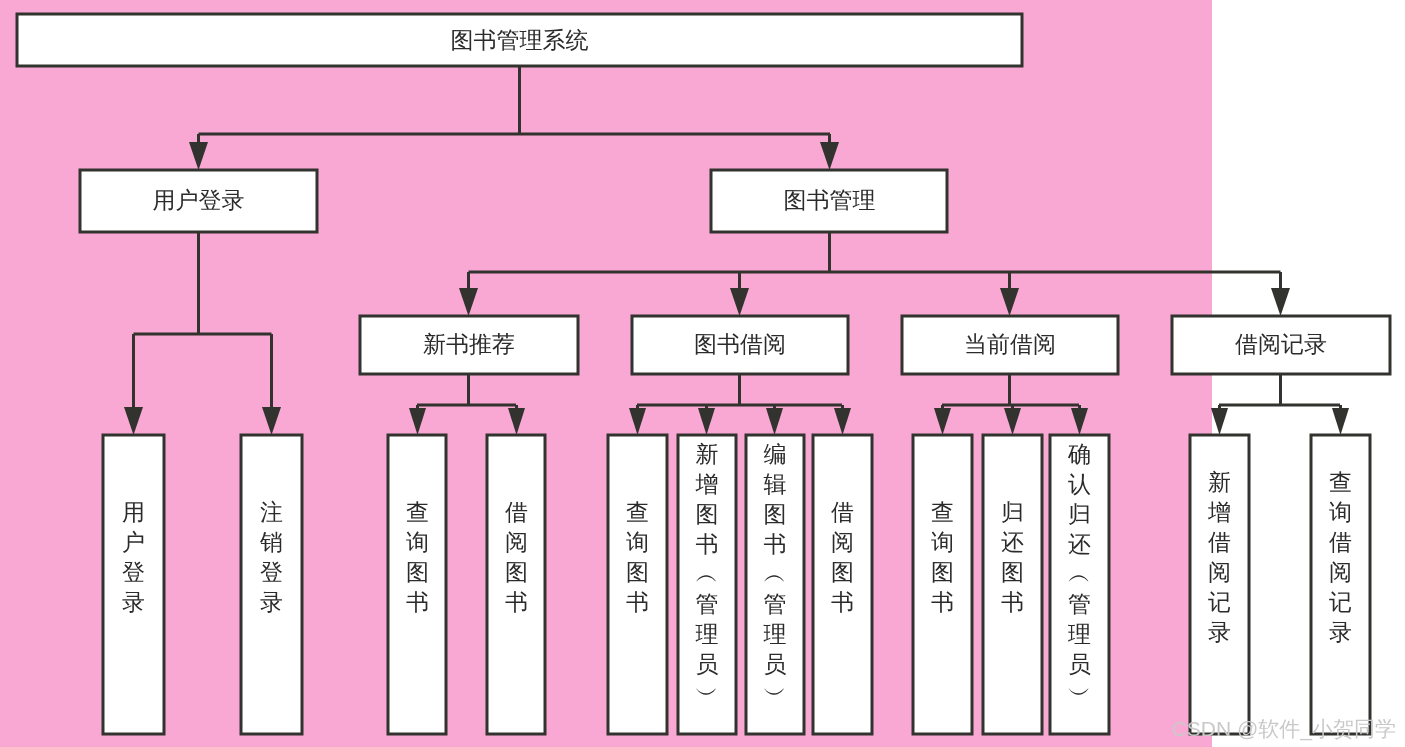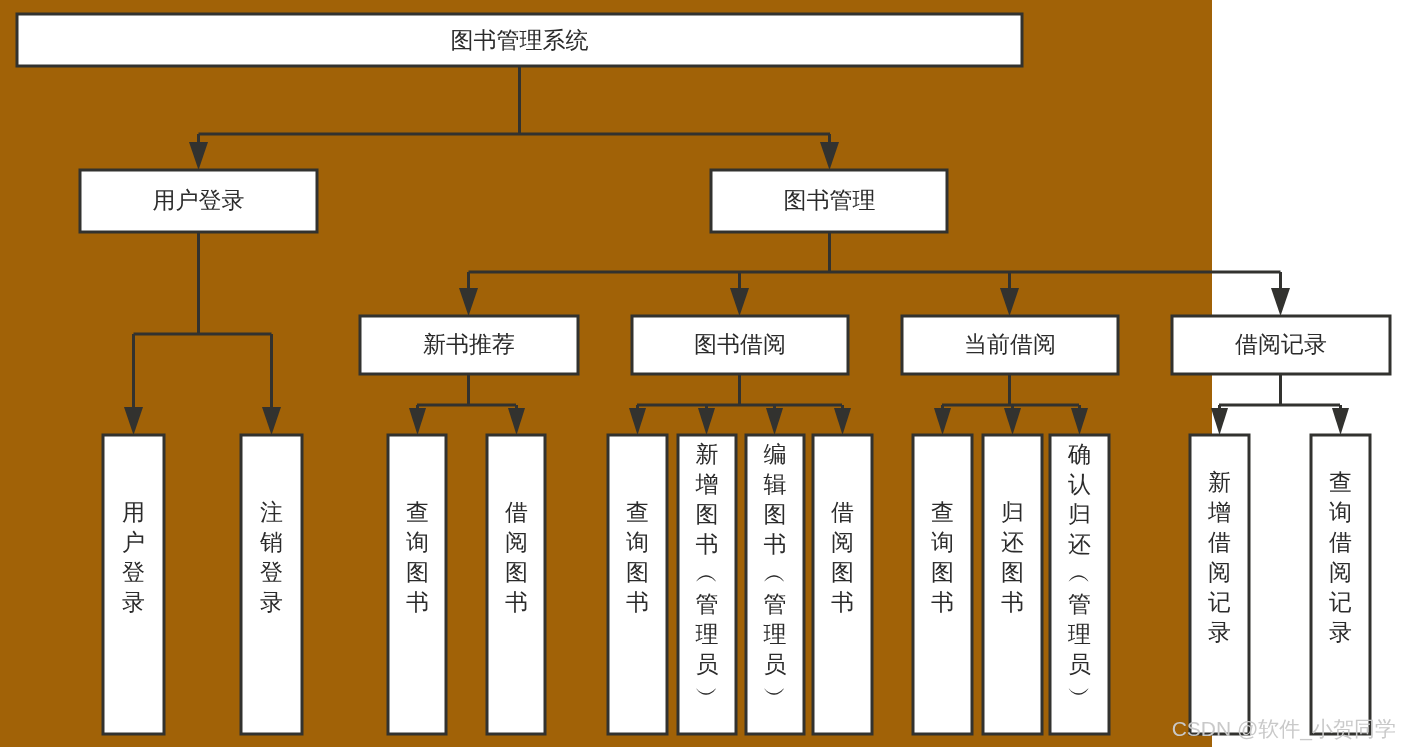--- a/index.html
+++ b/index.html
@@ -10,21 +10,21 @@
   body {
     width: 1405px;
     height: 747px;
     font-family: "Liberation Sans", "DejaVu Sans", sans-serif;
     overflow: hidden;
   }
   #diagram-root {
     position: relative;
     width: 1212px;
     height: 747px;
-    background: #a16207;
+    background: #f9a8d4;
   }
   svg.flowchart {
     display: block;
     width: 1405px;
     height: 747px;
   }
   .node-box {
     fill: #ffffff;
     stroke: #32322f;
     stroke-width: 3;

